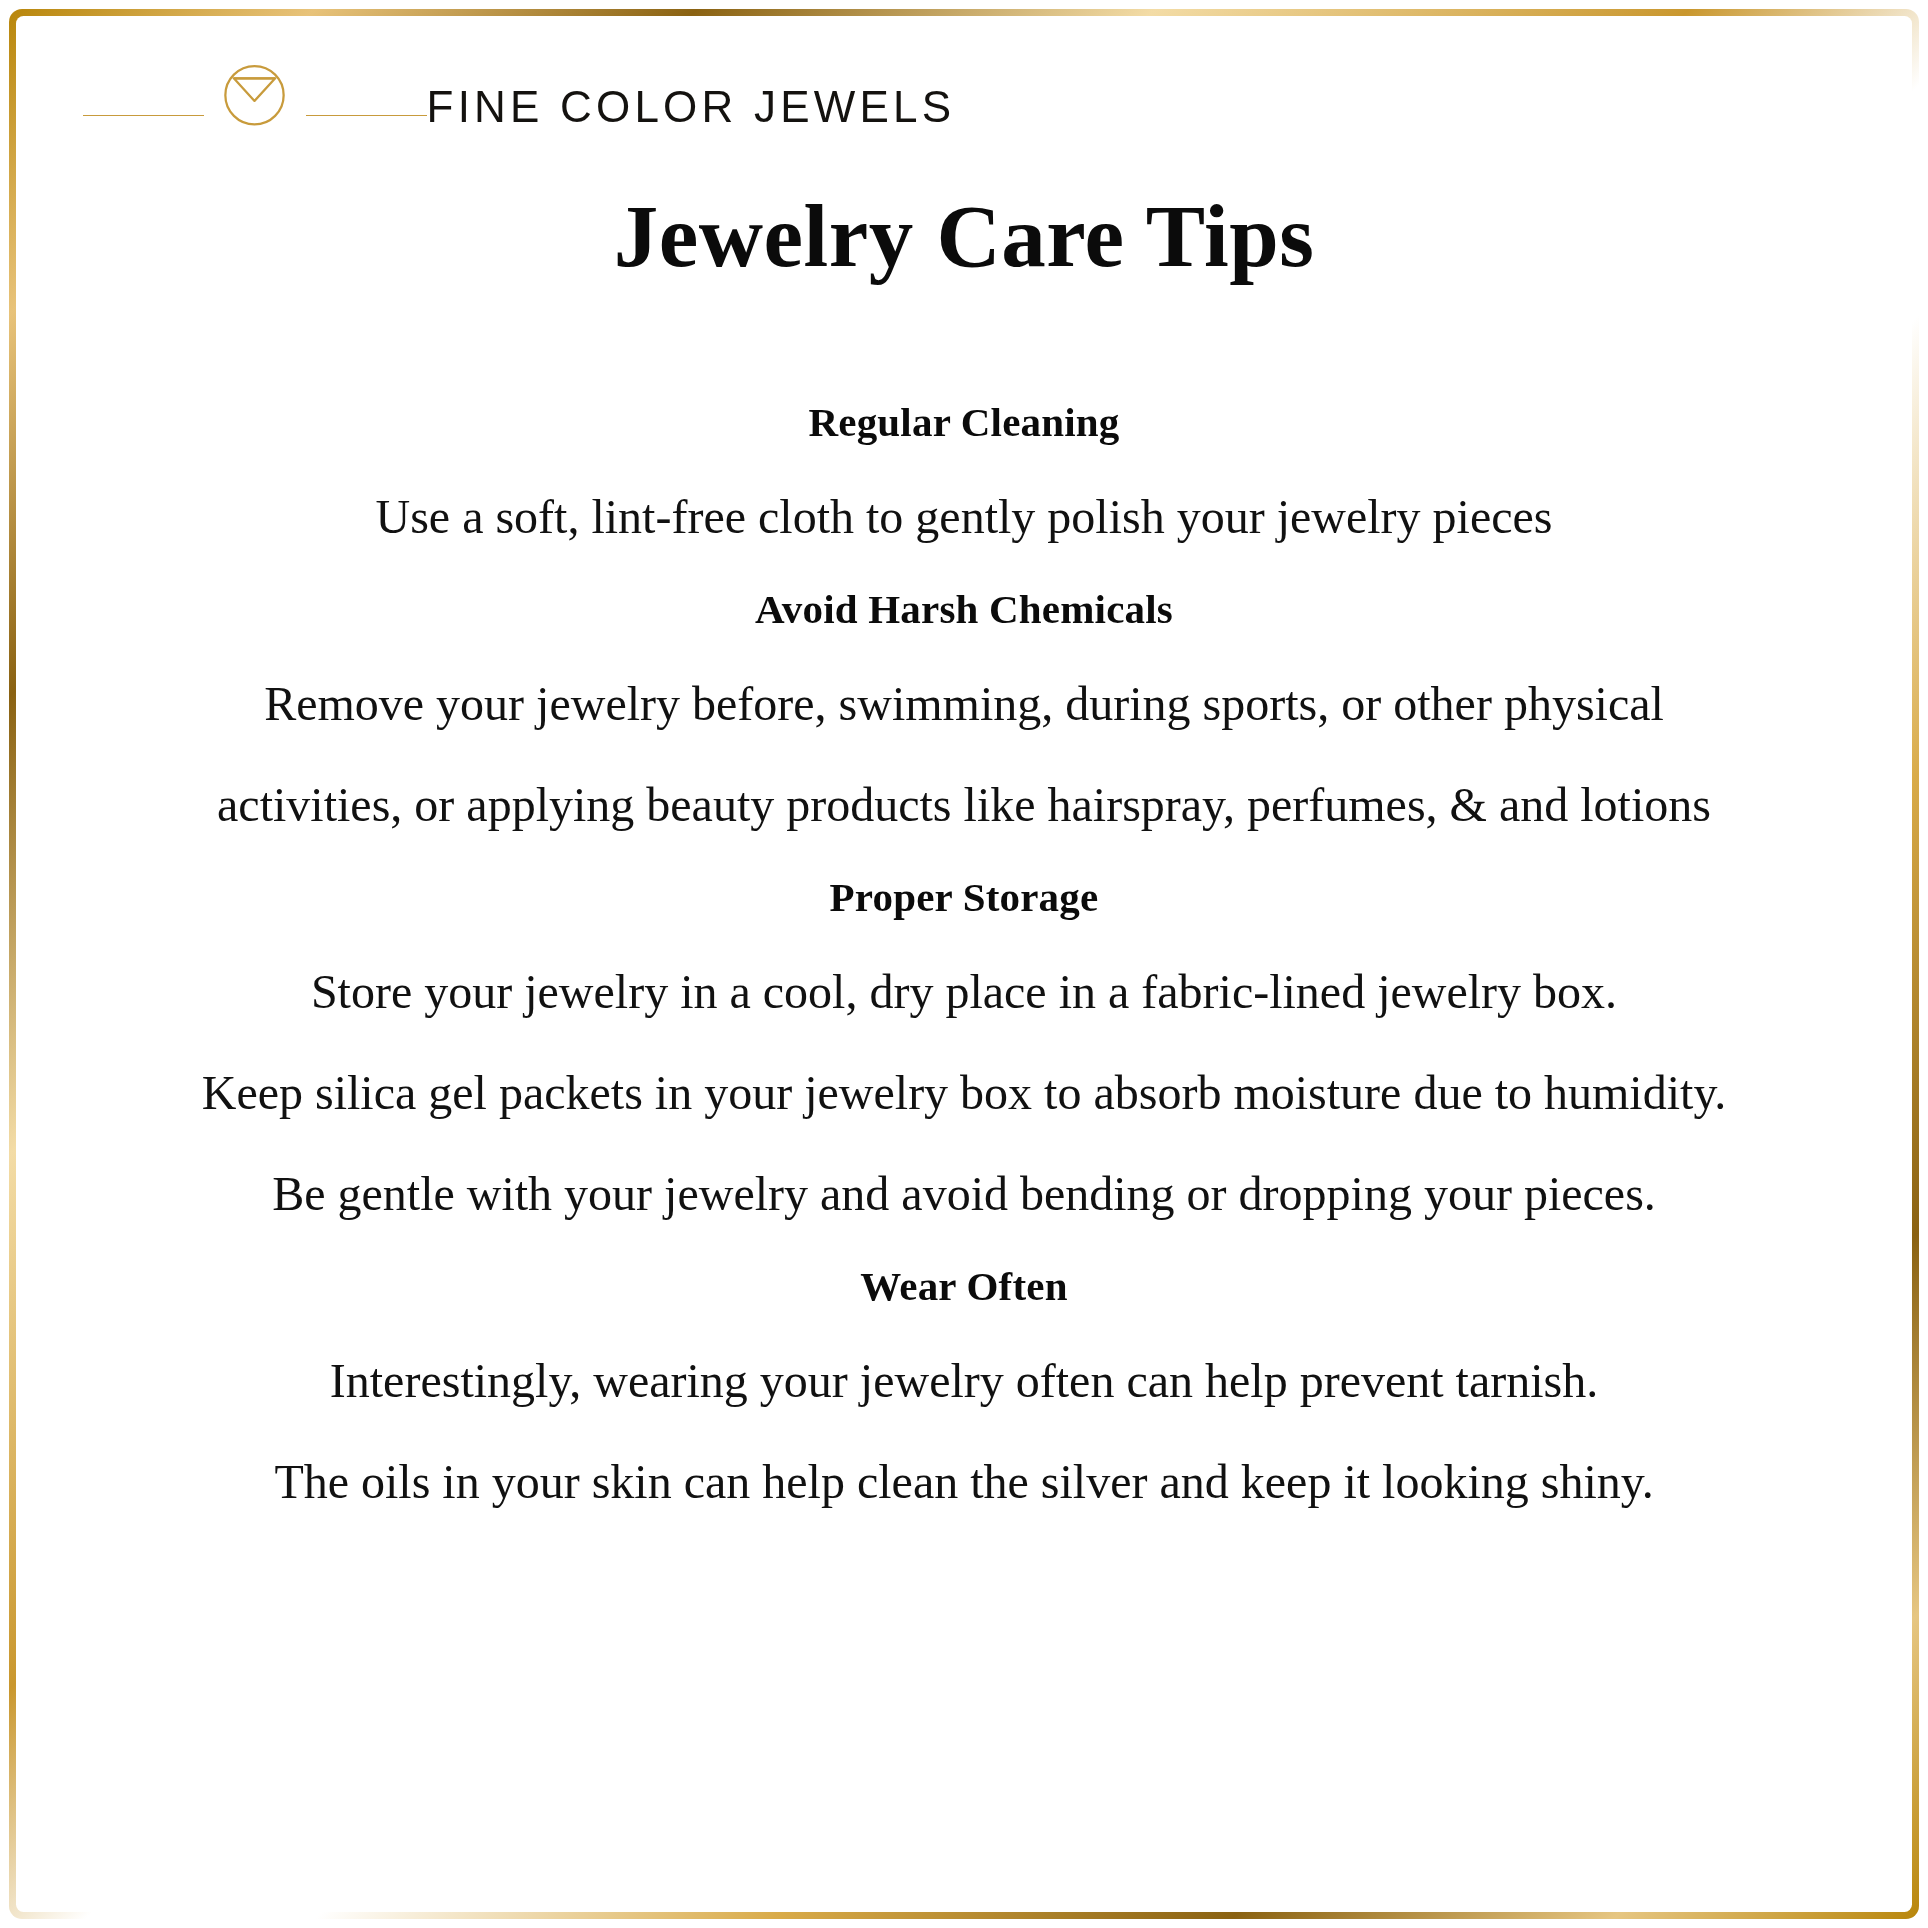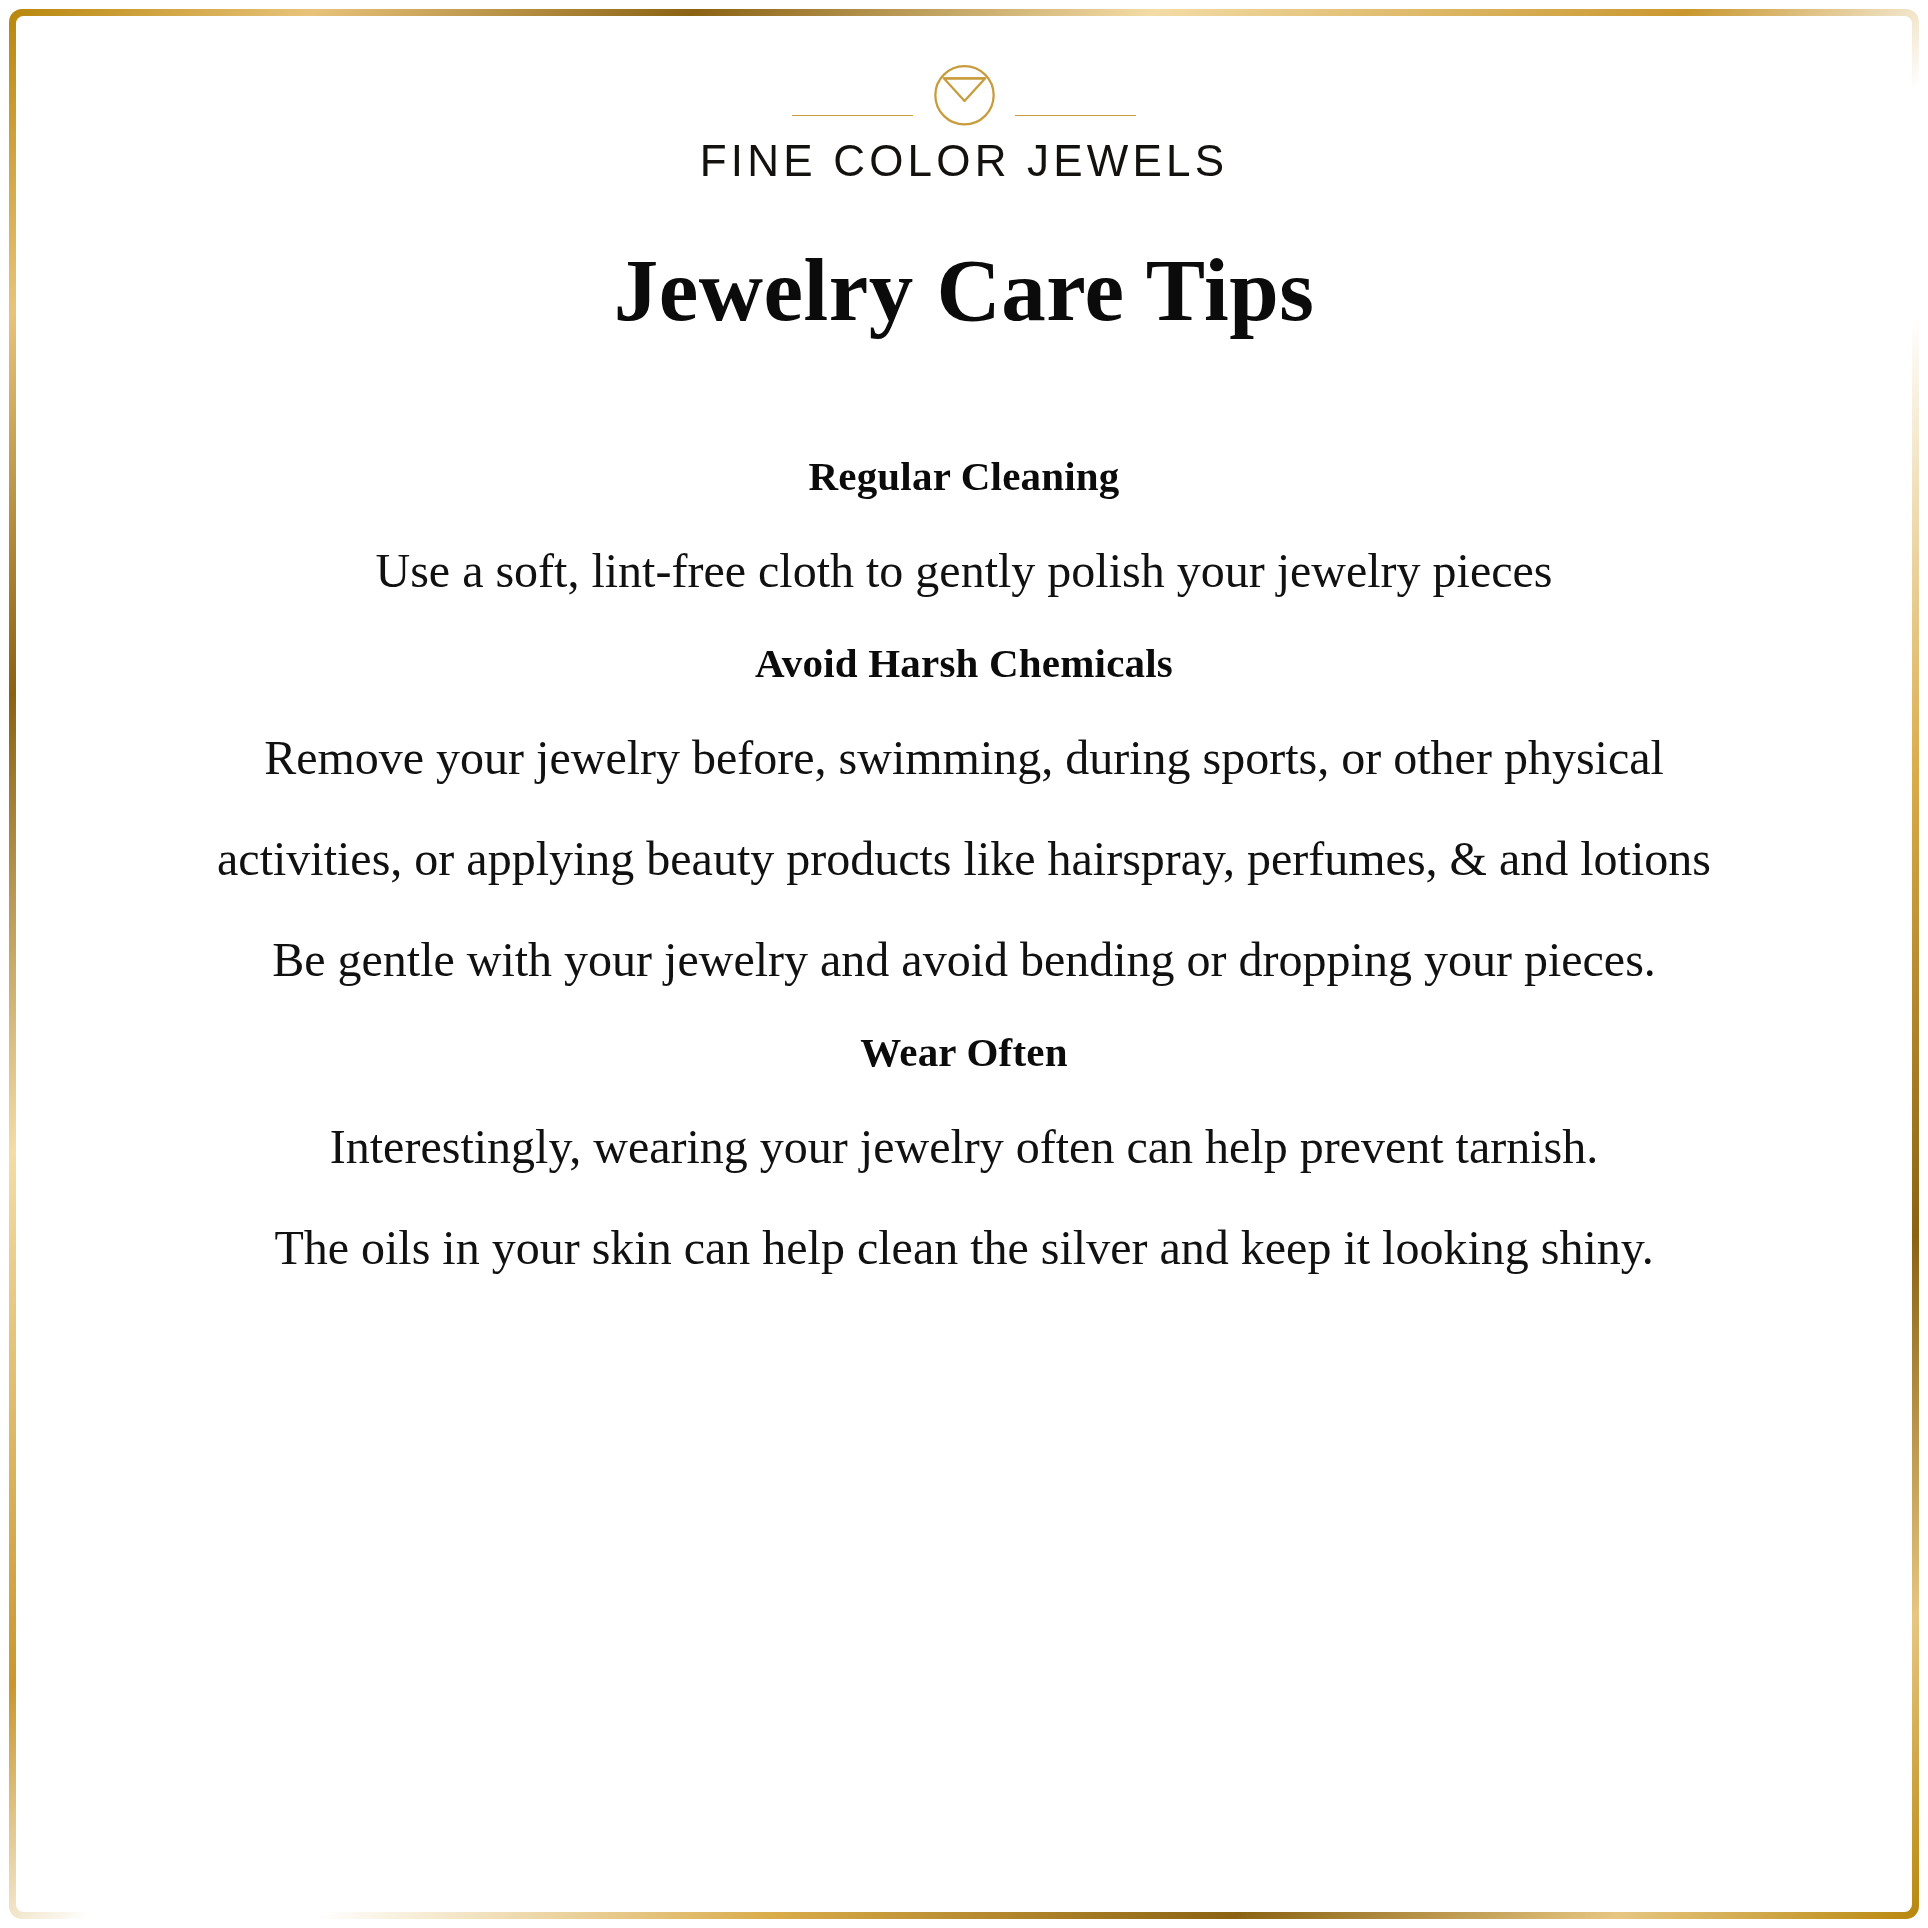--- a/index.html
+++ b/index.html
@@ -56,22 +56,22 @@
     flex-direction: column;
     align-items: center;
     box-sizing: border-box;
     padding: 24.5px 66px 0 66px;
   }
 
   
   .brand {
     width: 100%;
     display: flex;
-    flex-direction: column;
-    align-items: center;
+    flex-direction: row;
+    align-items: flex-end;
     margin-top: 9.4px;
   }
   .brand-mark {
     display: flex;
     align-items: center;
     justify-content: center;
     gap: 0;
     height: 81px;
   }
   .rule {
@@ -176,20 +176,25 @@
         <div class="section-heading">Regular Cleaning</div>
         <div class="section-line">Use a soft, lint-free cloth to gently polish your jewelry pieces</div>
       </div>
 
       <div class="section">
         <div class="section-heading">Avoid Harsh Chemicals</div>
         <div class="section-line">Remove your jewelry before, swimming, during sports, or other physical</div>
         <div class="section-line">activities,  or applying beauty products like hairspray, perfumes, &amp; and lotions</div>
       </div>
 
+      <div class="section">
+        <div class="section-heading">Proper Storage</div>
+        <div class="section-line">Store your jewelry in a cool, dry place in a fabric-lined jewelry box.</div>
+        <div class="section-line">Keep silica gel packets in your jewelry box to absorb moisture due to humidity.</div>
+      </div>
 
       <div class="section">
         <div class="section-line">Be gentle with your jewelry and avoid bending or dropping your pieces.</div>
       </div>
 
       <div class="section">
         <div class="section-heading">Wear Often</div>
         <div class="section-line">Interestingly, wearing your jewelry often can help prevent tarnish.</div>
         <div class="section-line">The oils in your skin can help clean the silver and keep it looking shiny.</div>
       </div>

